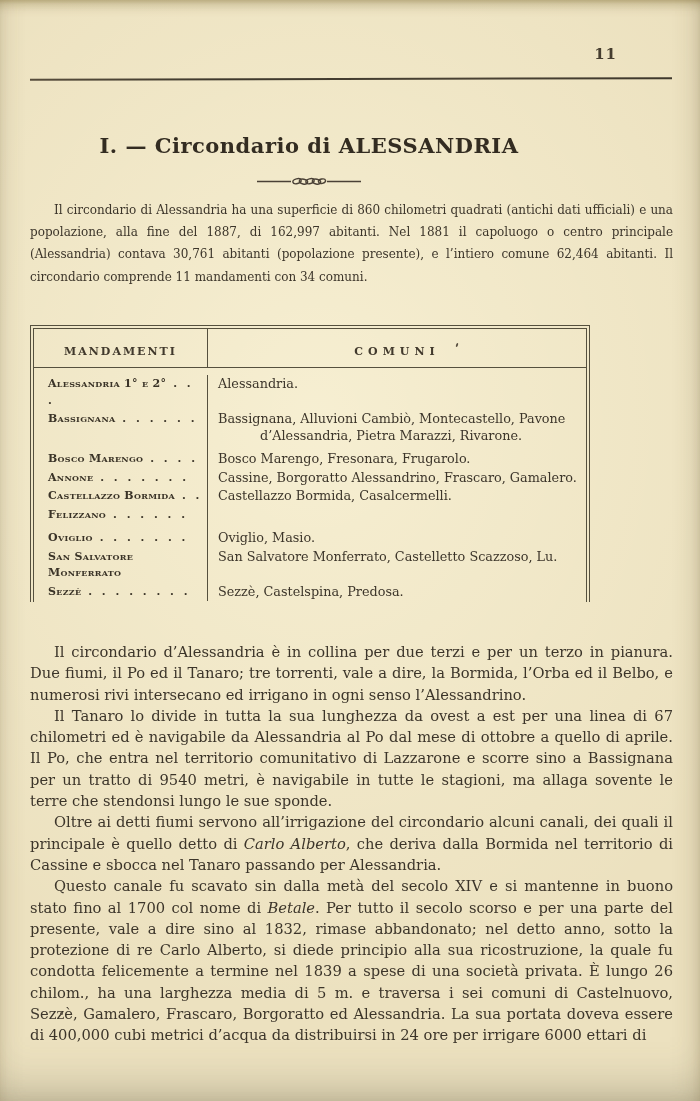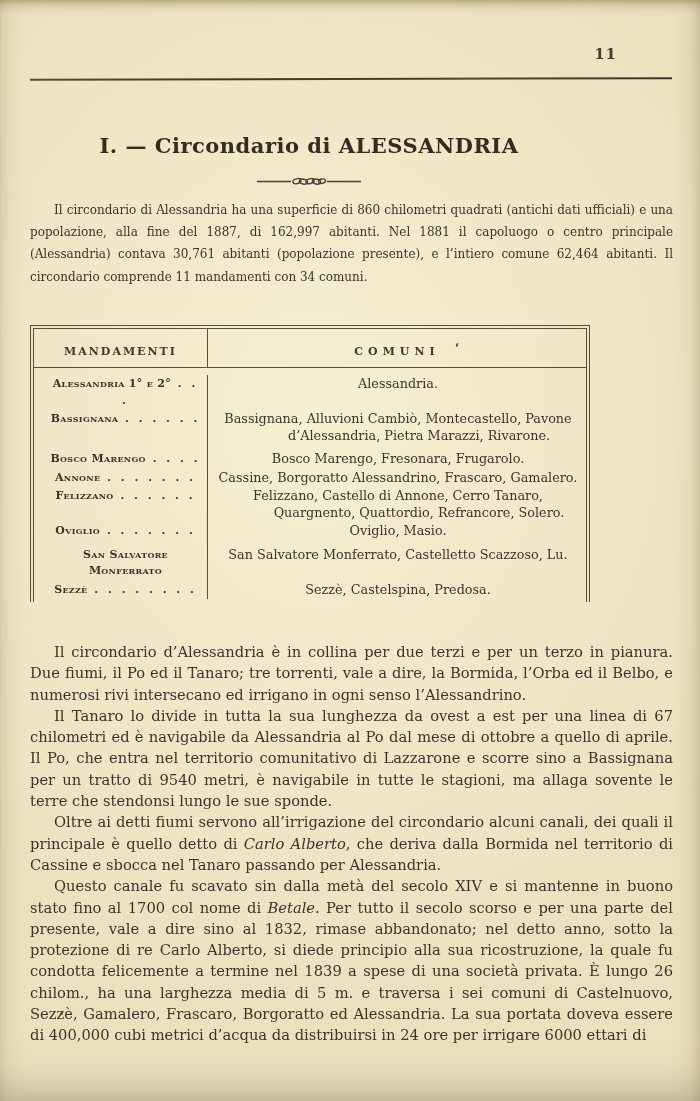--- a/index.html
+++ b/index.html
@@ -50,21 +50,21 @@
   .mtable-inner{
     border:1px solid #55503e;border-bottom:none;
     height:100%;box-sizing:border-box;
   }
   .thead{display:flex;border-bottom:1px solid #55503e;}
   .th{box-sizing:border-box;padding:16px 4px 9px 4px;text-align:center;
       font-size:11px;font-weight:bold;color:#41392c;}
   .th-mnd{width:174px;border-right:1px solid #55503e;letter-spacing:2px;}
   .th-com{flex:1;letter-spacing:5px;}
   .tbody{padding-top:7px;}
-  .trow{display:flex;text-align:center;}
+  .trow{display:flex;}
   .mnd{
     box-sizing:border-box;width:174px;border-right:1px solid #55503e;
     padding:1px 4px 1px 14px;
     font-size:11px;font-weight:bold;font-variant:small-caps;
     letter-spacing:.3px;line-height:16.5px;color:#3a3327;
     font-variant-caps:small-caps;
   }
   .mnd-dots{letter-spacing:3px;font-weight:bold;}
   .com{
     box-sizing:border-box;flex:1;
@@ -130,24 +130,27 @@
     <div class="trow">
       <div class="mnd"><span class="mnd-name">Bosco Marengo</span><span class="mnd-dots"> . . . .</span></div>
       <div class="com">Bosco Marengo, Fresonara, Frugarolo.</div>
     </div>
 
     <div class="trow">
       <div class="mnd"><span class="mnd-name">Annone</span><span class="mnd-dots"> . . . . . . .</span></div>
       <div class="com">Cassine, Borgoratto Alessandrino, Frascaro, Gamalero.</div>
     </div>
 
+    <div class="trow">
+      <div class="mnd"><span class="mnd-name">Castellazzo Bormida</span><span class="mnd-dots"> . .</span></div>
+      <div class="com">Castellazzo Bormida, Casalcermelli.</div>
+    </div>
 
     <div class="trow">
       <div class="mnd"><span class="mnd-name">Felizzano</span><span class="mnd-dots"> . . . . . .</span></div>
-      <div class="com">Felizzano, Castello di Annone, Cerro Tanaro, Quargnento, Quattordio, Refrancore, Solero.</div>
     </div>
 
     <div class="trow">
       <div class="mnd"><span class="mnd-name">Oviglio</span><span class="mnd-dots"> . . . . . . .</span></div>
       <div class="com">Oviglio, Masio.</div>
     </div>
 
     <div class="trow">
       <div class="mnd"><span class="mnd-name">San Salvatore Monferrato</span><span class="mnd-dots"></span></div>
       <div class="com">San Salvatore Monferrato, Castelletto Scazzoso, Lu.</div>

